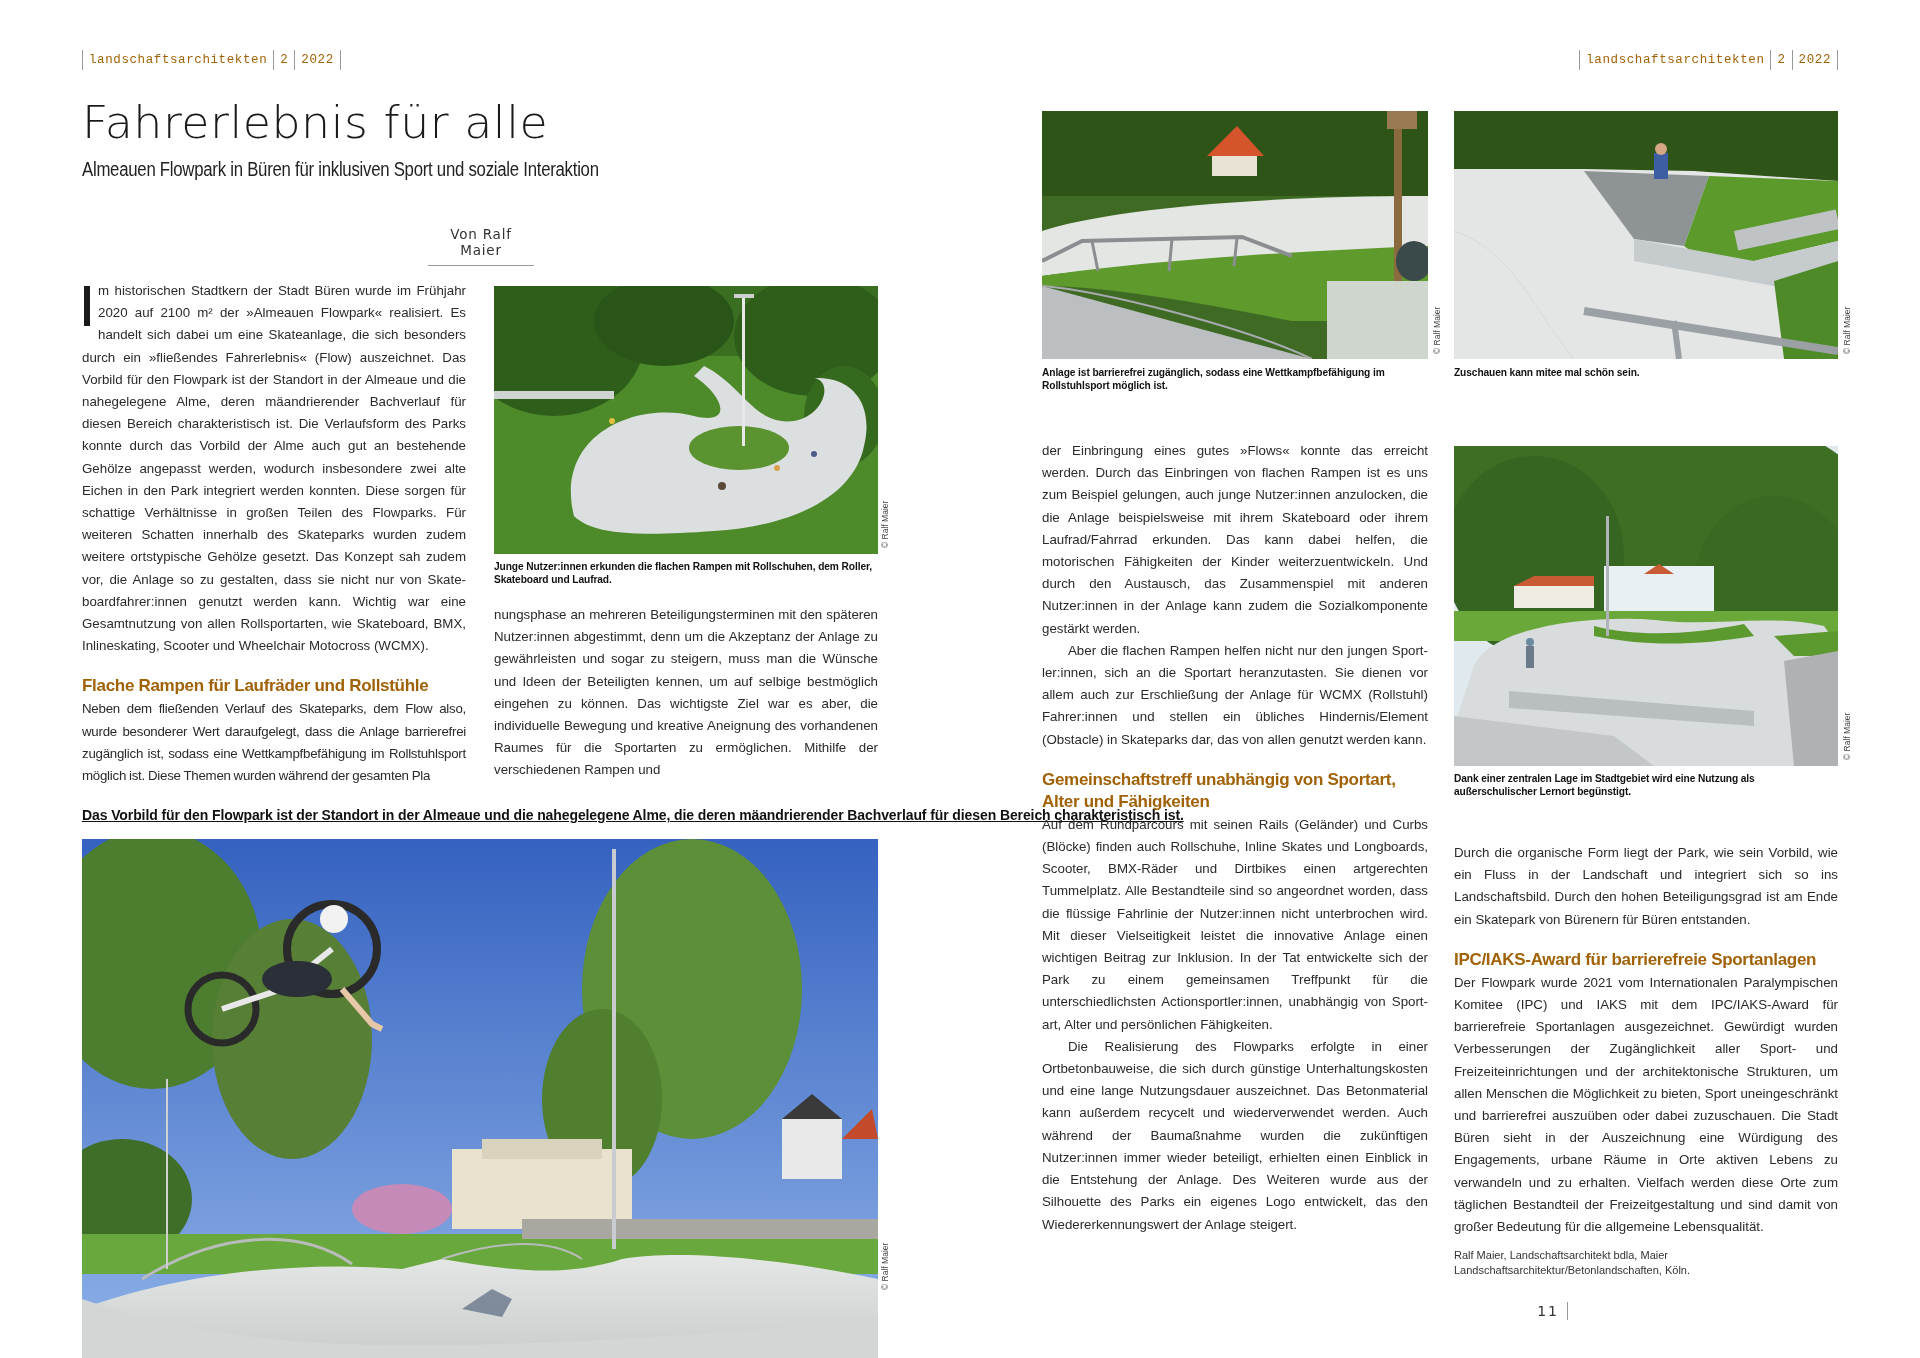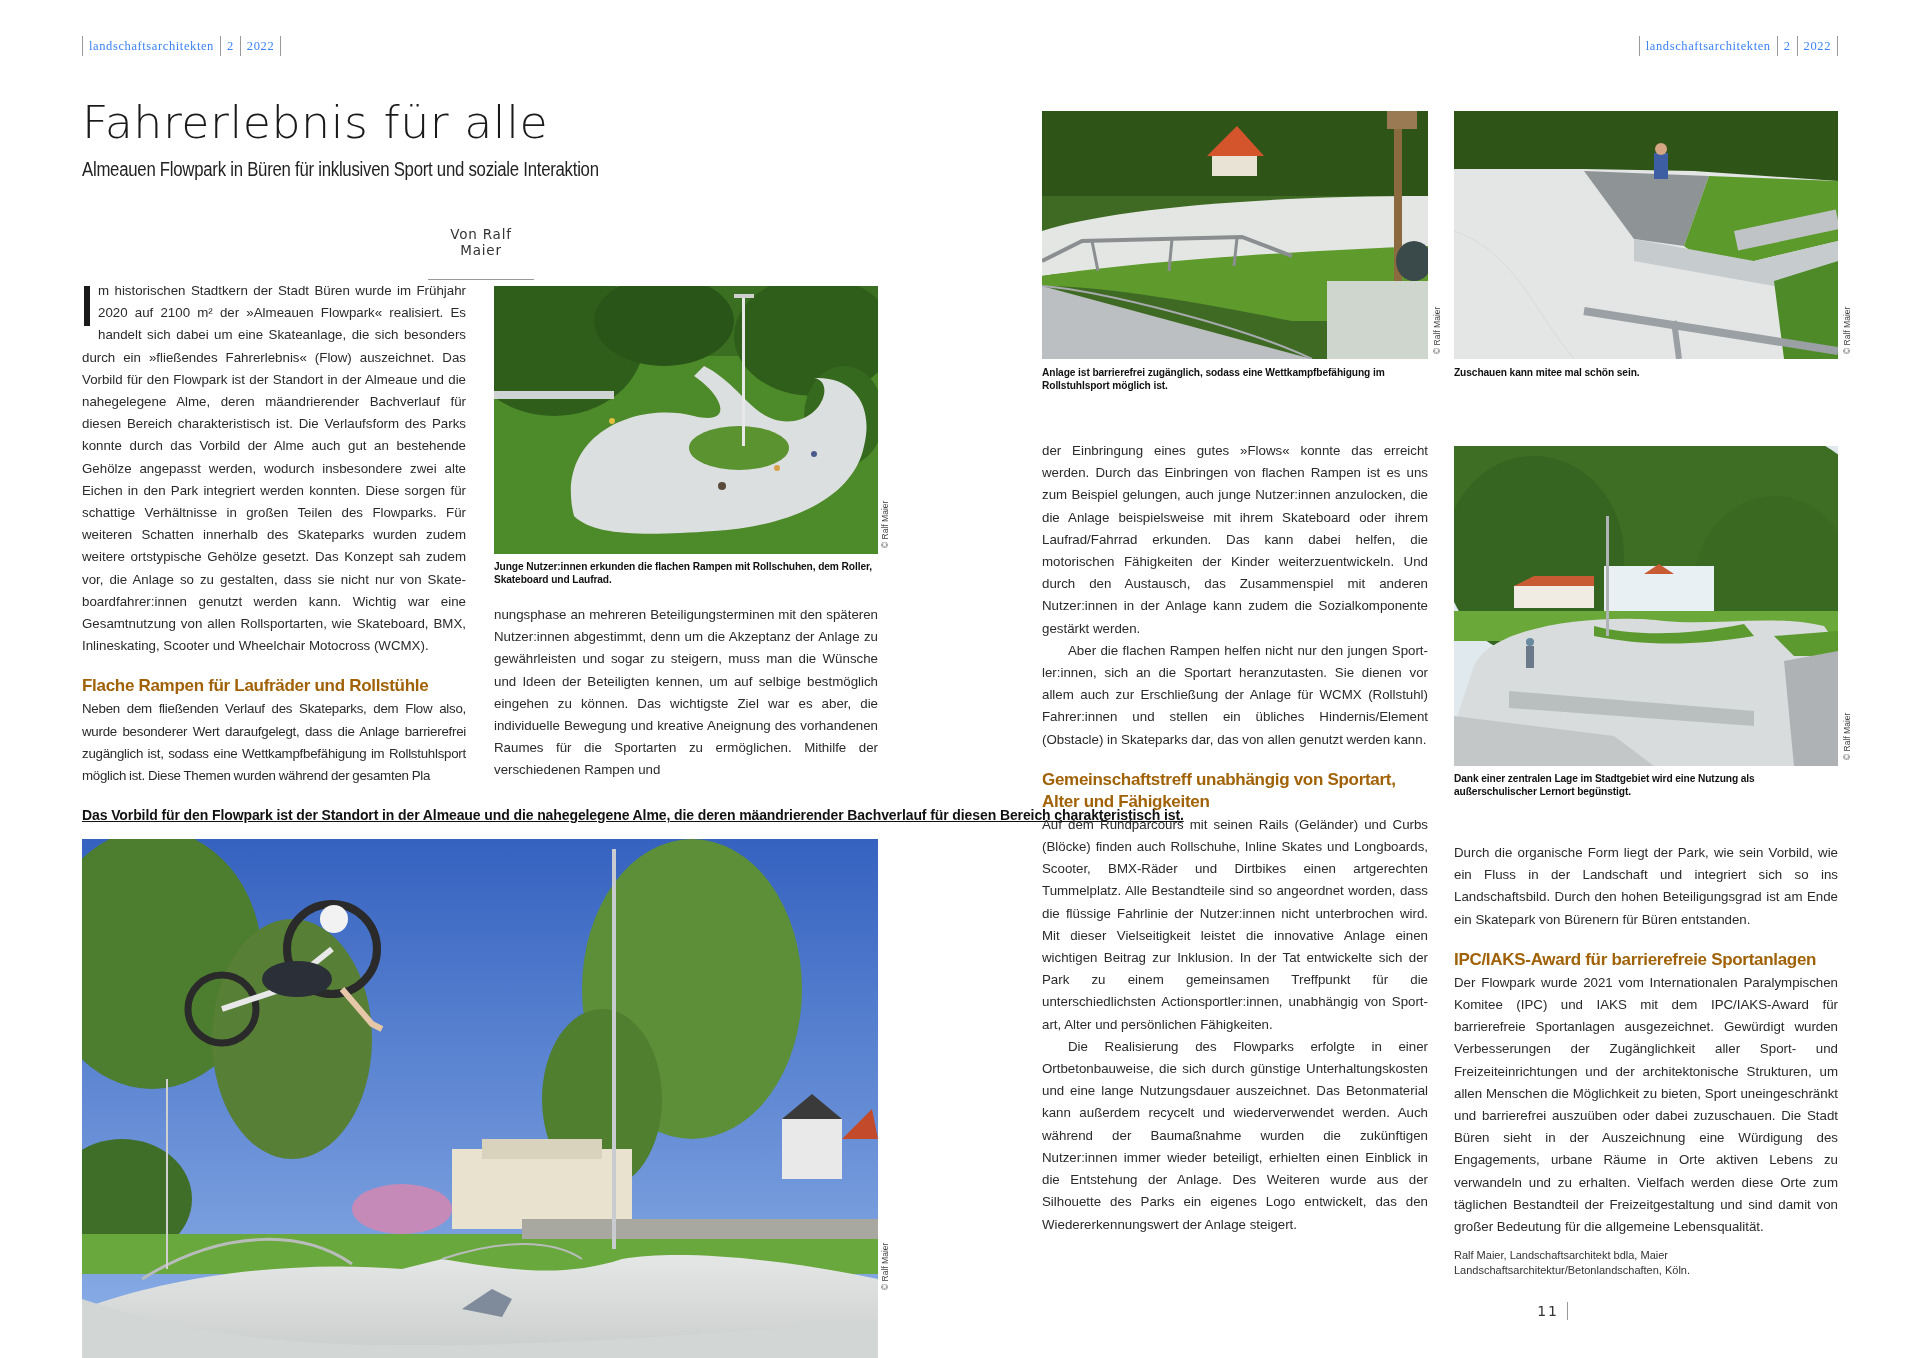--- a/index.html
+++ b/index.html
@@ -4,30 +4,30 @@
 <style>
   * { box-sizing: border-box; margin: 0; padding: 0; }
   html, body { width: 1920px; height: 1358px; background: #ffffff; overflow: hidden; }
   body { position: relative; font-family: "Liberation Sans", "DejaVu Sans", sans-serif; color: #1e1e1e; }
 
   .page { position: absolute; top: 0; height: 1358px; }
   .page-left { left: 0; width: 960px; }
   .page-right { left: 960px; width: 960px; }
 
   
-  .runhead { position: absolute; top: 36px; height: 20px; display: flex; align-items: center; font-family: Liberation Serif, serif; font-size: 12.5px; letter-spacing: 0.6px; color: #3b82f6; }
+  .runhead { position: absolute; top: 50px; height: 20px; display: flex; align-items: center; font-family: Liberation Mono, monospace; font-size: 12.5px; letter-spacing: 0.6px; color: #a16207; }
   .runhead .seg { padding: 0 6px; border-left: 1px solid #999; line-height: 20px; }
   .runhead .seg.last { border-right: 1px solid #999; }
   .runhead-left { left: 82px; }
   .runhead-right { right: 82px; }
 
   
   .title { position: absolute; left: 82px; top: 96px; font-family: "DejaVu Sans", sans-serif; font-weight: 300; font-size: 45px; letter-spacing: 0.5px; color: #1a1a1a; transform: scaleX(1.02); transform-origin: left; }
   .subtitle { position: absolute; left: 82px; top: 158px; font-family: "Liberation Sans Narrow", "Liberation Sans", sans-serif; font-size: 19.5px; color: #222; letter-spacing: -0.3px; transform: scaleX(0.86); transform-origin: left; white-space: nowrap; }
-  .byline { position: absolute; left: 428px; top: 226px; width: 106px; text-align: center; font-family: "DejaVu Sans", sans-serif; font-size: 13.5px; letter-spacing: 0.8px; color: #333; padding-bottom: 21px; border-bottom: 1px solid #999; }
+  .byline { position: absolute; left: 428px; top: 226px; width: 106px; text-align: center; font-family: "DejaVu Sans", sans-serif; font-size: 13.5px; letter-spacing: 0.8px; color: #333; padding-bottom: 7px; border-bottom: 1px solid #999; }
 
   
   .col { position: absolute; font-family: "Liberation Sans", sans-serif; font-size: 13.3px; line-height: 22.2px; color: #2a2a2a; text-align: justify; hyphens: manual; }
   .col p { margin: 0; transform-origin: left top; }
   .col p.indent { text-indent: 26px; }
   .narrow { letter-spacing: -0.25px; word-spacing: -0.5px; }
 
   .dropcap-wrap { position: relative; padding-left: 0; }
   .dropcap { float: left; width: 6px; height: 40px; background: #1a1a1a; margin: 6px 8px 0 2px; }
 

